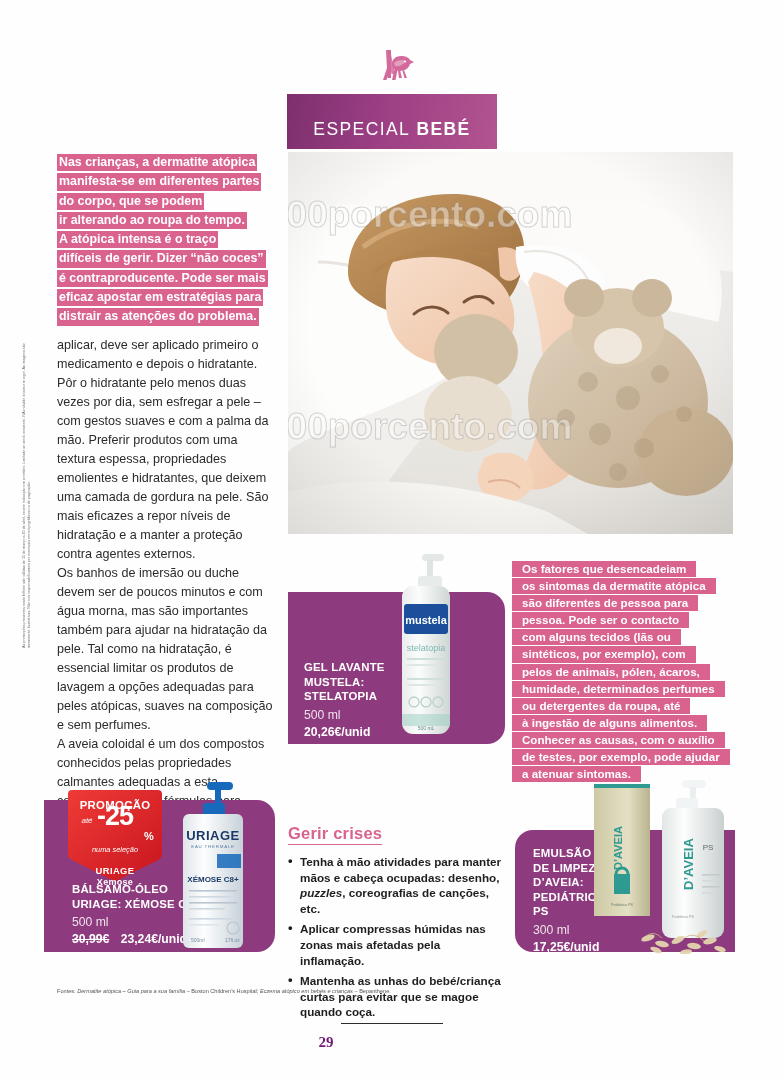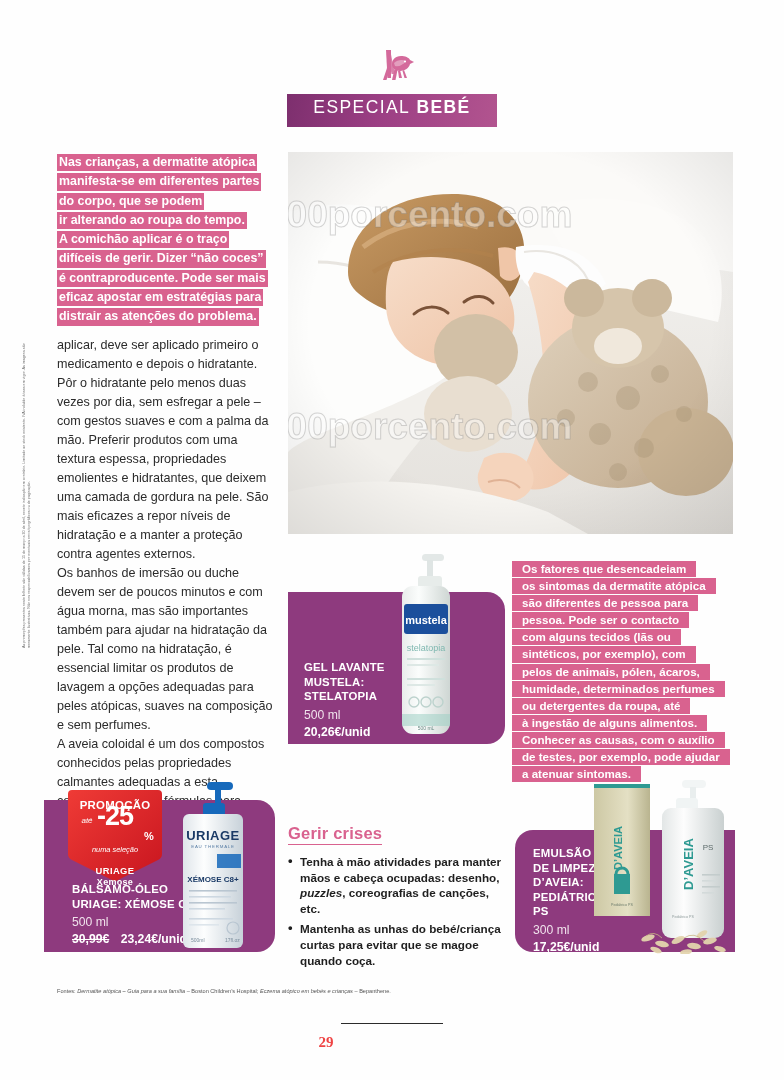--- a/index.html
+++ b/index.html
@@ -25,21 +25,21 @@
     top: 44px;
     left: 0;
     width: 784px;
     display: flex;
     flex-direction: column;
     align-items: center;
   }
   .stork-icon { width: 48px; height: 42px; display: block; }
   .banner {
     margin-top: 8px;
-    padding: 3px 26px 9px 26px;
+    padding: 25px 26px 9px 26px;
     background: linear-gradient(100deg, #7d2f6e 0%, #9c3f84 45%, #b2548f 100%);
     color: #ffffff;
     font-size: 17.5px;
     letter-spacing: 1.4px;
     white-space: nowrap;
   }
   .banner .b-light { font-weight: 300; }
   .banner .b-bold  { font-weight: bold; }
 
   
@@ -253,21 +253,21 @@
     background: #2b2b2b;
   }
   .page-num {
     position: absolute;
     left: 0; top: 1034px;
     width: 652px;
     text-align: center;
     font-family: "Liberation Serif", serif;
     font-weight: bold;
     font-size: 15px;
-    color: #ef4444;
+    color: #701a75;
   }
 </style>
 </head>
 <body>
 
 <div class="page">
 
   <div class="header">
     <span>
       <svg class="stork-icon" viewBox="0 0 48 42">
@@ -288,21 +288,21 @@
       <span class="b-light">ESPECIAL</span>
       <span class="b-bold">BEBÉ</span>
     </div>
   </div>
 
   <div class="intro-block" id="intro-block">
       <span class="lnwrap"><span class="ln">Nas crianças, a dermatite atópica</span></span>
       <span class="lnwrap"><span class="ln">manifesta-se em diferentes partes</span></span>
       <span class="lnwrap"><span class="ln">do corpo, que se podem</span></span>
       <span class="lnwrap"><span class="ln">ir alterando ao roupa do tempo.</span></span>
-      <span class="lnwrap"><span class="ln">A comichão aplicar é o traço</span></span>
+      <span class="lnwrap"><span class="ln">A atópica intensa é o traço</span></span>
       <span class="lnwrap"><span class="ln">difíceis de gerir. Dizer “não coces”</span></span>
       <span class="lnwrap"><span class="ln">é contraproducente. Pode ser mais</span></span>
       <span class="lnwrap"><span class="ln">eficaz apostar em estratégias para</span></span>
       <span class="lnwrap"><span class="ln">distrair as atenções do problema.</span></span>
     </div>
 
   <div class="body-col">
     <p>aplicar, deve ser aplicado primeiro o medicamento e depois o hidratante. Pôr o hidratante pelo menos duas vezes por dia, sem esfregar a pele – com gestos suaves e com a palma da mão. Preferir produtos com uma textura espessa, propriedades emolientes e hidratantes, que deixem uma camada de gordura na pele. São mais eficazes a repor níveis de hidratação e a manter a proteção contra agentes externos.</p>
     <p>Os banhos de imersão ou duche devem ser de poucos minutos e com água morna, mas são importantes também para ajudar na hidratação da pele. Tal como na hidratação, é essencial limitar os produtos de lavagem a opções adequadas para peles atópicas, suaves na composição e sem perfumes.</p>
     <p>A aveia coloidal é um dos compostos conhecidos pelas propriedades calmantes adequadas a esta condição. Está em fórmulas para banho (pó para banho de imersão), gel de banho e hidratantes.</p>
@@ -504,20 +504,21 @@
       <circle cx="56" cy="146" r="6" fill="none" stroke="#b9c6d1" stroke-width="1.2"></circle>
       <text x="14" y="160" font-family="Liberation Sans, sans-serif" font-size="5" fill="#7a8d9c">500ml</text>
       <text x="48" y="160" font-family="Liberation Sans, sans-serif" font-size="5" fill="#7a8d9c">17fl.oz</text>
     </svg>
   </div>
 
   <div class="crises">
     <h2>Gerir crises</h2>
     <ul id="crises-list">
         <li>Tenha à mão atividades para manter mãos e cabeça ocupadas: desenho, <i>puzzles</i>, coreografias de canções, etc.</li>
+        <li>Aplicar compressas húmidas nas zonas mais afetadas pela inflamação.</li>
         <li>Mantenha as unhas do bebé/criança curtas para evitar que se magoe quando coça.</li>
       </ul>
   </div>
 
   <div class="card" id="card-daveia">
     <div class="txt">
       <div class="pname" id="daveia-name">
           <div>EMULSÃO</div>
           <div>DE LIMPEZA</div>
           <div>D’AVEIA:</div>

